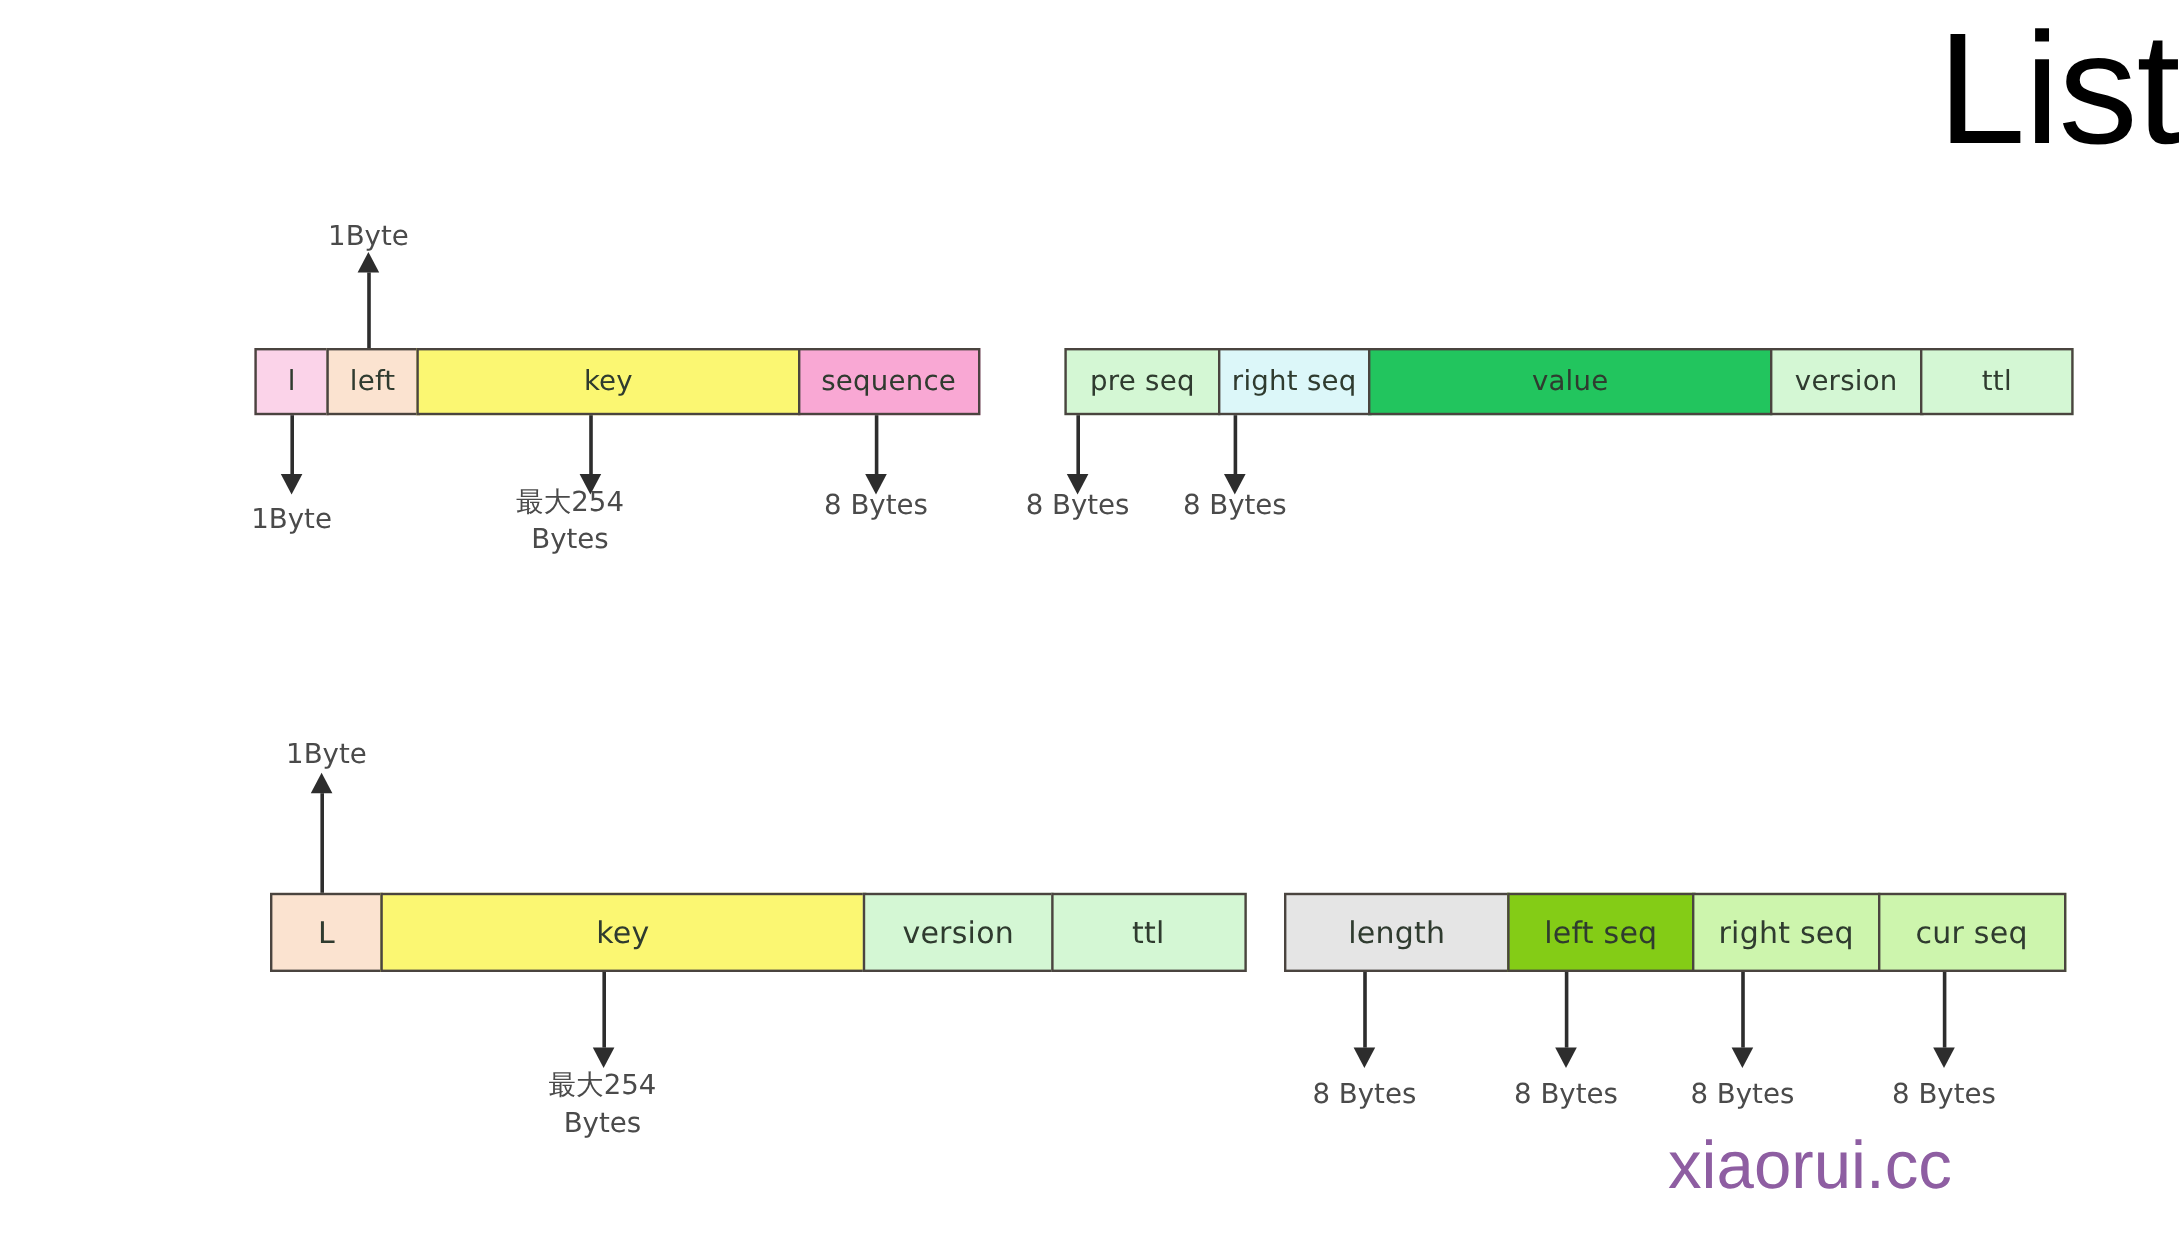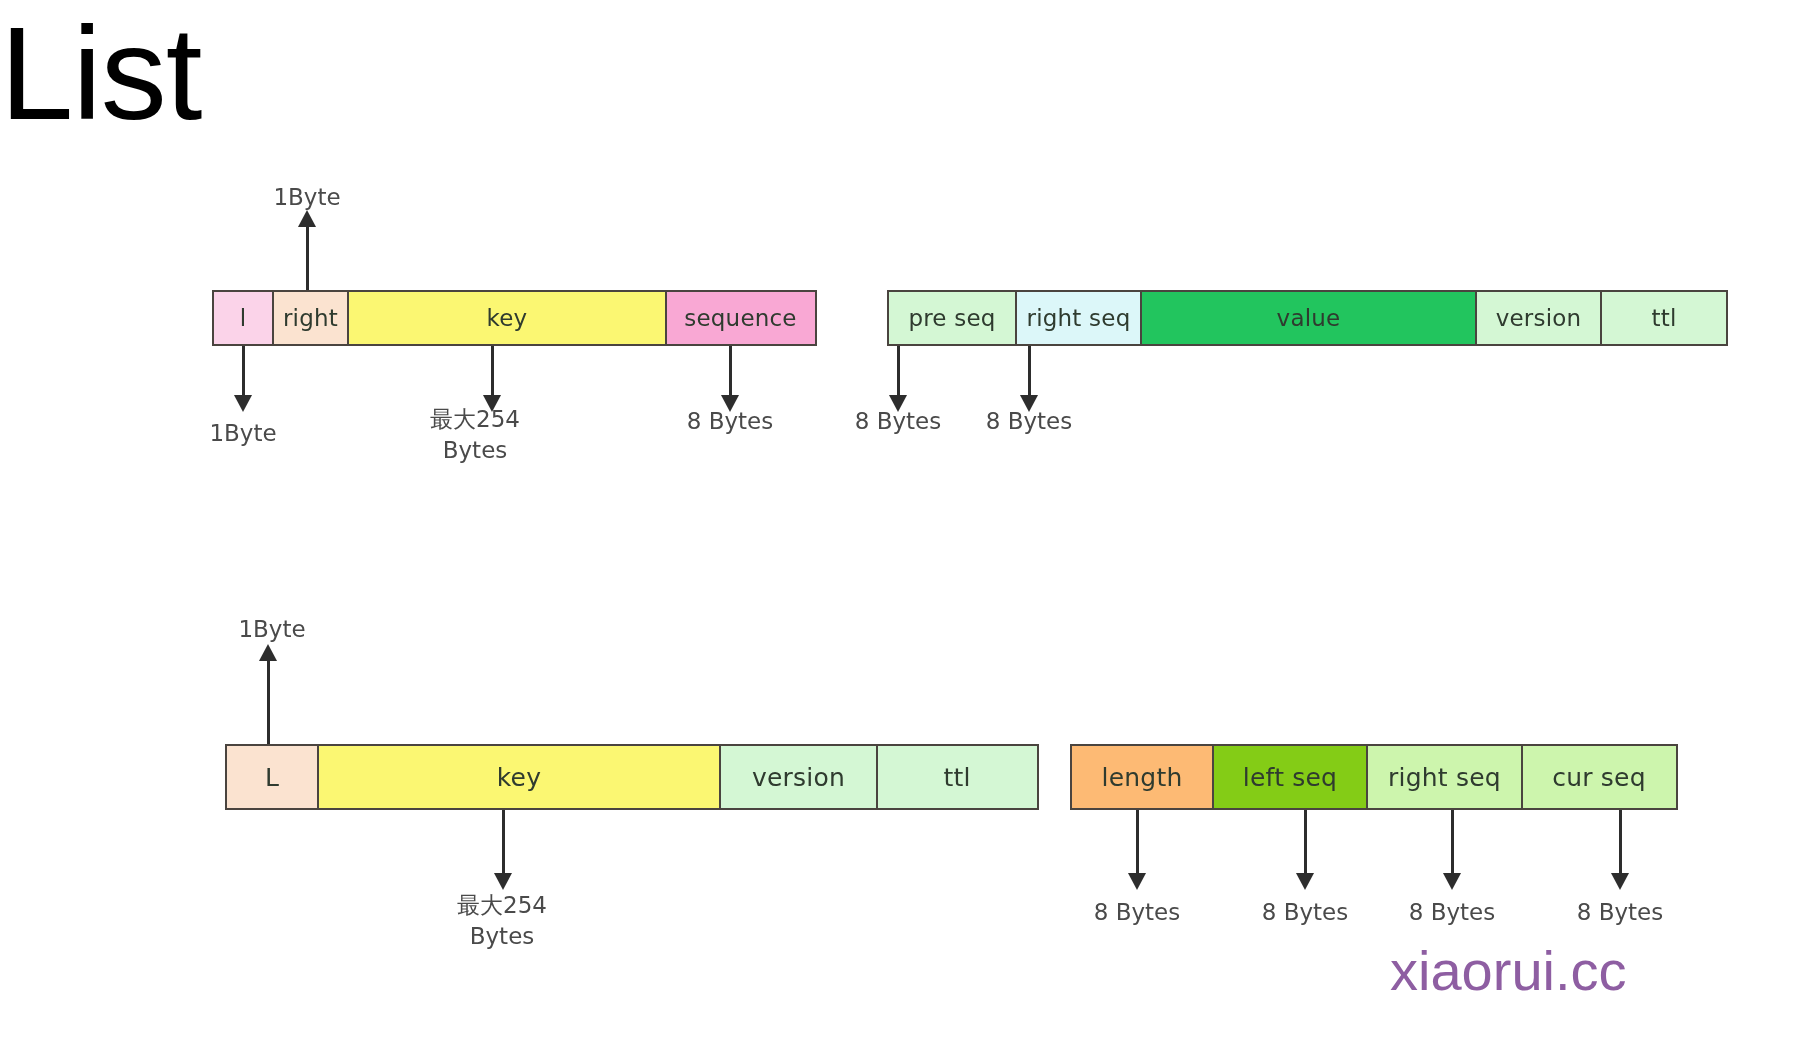--- a/index.html
+++ b/index.html
@@ -22,21 +22,21 @@
     width: 1816px;
     height: 1050px;
   }
 
   
   .page-title {
     position: absolute;
     left: 0;
     top: 8px;
     width: 1816px;
-    text-align: left;
+    text-align: right;
     font-family: "Liberation Sans", sans-serif;
     font-size: 132px;
     line-height: 1.0;
     font-weight: 400;
     color: #000000;
     letter-spacing: -1px;
   }
 
   
   .row {
@@ -106,21 +106,21 @@
 </style>
 </head>
 <body>
 
 <div id="canvas">
 
   <div class="page-title">List</div>
 
   <div class="row" id="row1a" style="left:212px; top:290px; height:56px;">
     <div class="field" style="width:62px; background:#fbd3e9;">l</div>
-    <div class="field" style="width:78px; background:#fbe3d0;">right</div>
+    <div class="field" style="width:78px; background:#fbe3d0;">left</div>
     <div class="field" style="width:320px; background:#fbf772;">key</div>
     <div class="field" style="width:152px; background:#f9a8d4;">sequence</div>
   </div>
 
   <div class="row" id="row1b" style="left:845px; top:290px; height:56px;padding-left:42px;">
     <div class="field" style="width:130px; background:#d4f7d4;">pre seq</div>
     <div class="field" style="width:128px; background:#dcf7f9;">right seq</div>
     <div class="field" style="width:337px; background:#22c55e;">value</div>
     <div class="field" style="width:128px; background:#d4f7d4;">version</div>
     <div class="field" style="width:128px; background:#d4f7d4;">ttl</div>
@@ -164,21 +164,21 @@
   <div class="ann" style="left:1029px; top:406px;">8 Bytes</div>
 
   <div class="row" id="row2a" style="left:225px; top:744px; height:66px;">
     <div class="field" style="width:94px; background:#fbe3d0; font-size:25px;">L</div>
     <div class="field" style="width:405px; background:#fbf772; font-size:25px;">key</div>
     <div class="field" style="width:159px; background:#d4f7d4; font-size:25px;">version</div>
     <div class="field" style="width:163px; background:#d4f7d4; font-size:25px;">ttl</div>
   </div>
 
   <div class="row" id="row2b" style="left:1070px; top:744px; height:66px;">
-    <div class="field" style="width:144px; background:#fdba74; font-size:25px;">length</div>
+    <div class="field" style="width:188px; background:#e5e5e5; font-size:25px;">length</div>
     <div class="field" style="width:157px; background:#84cc16; font-size:25px;">left seq</div>
     <div class="field" style="width:157px; background:#cdf5ad; font-size:25px;">right seq</div>
     <div class="field" style="width:157px; background:#cdf5ad; font-size:25px;text-align:center;">cur seq</div>
   </div>
 
   <div class="conn up" style="left:268px; top:644px; height:100px;">
     <div class="stem" style="top:17px; height:83px;"></div>
     <div class="head" style="top:0;"></div>
   </div>
   <div class="ann" style="left:272px; top:614px;">1Byte</div>

